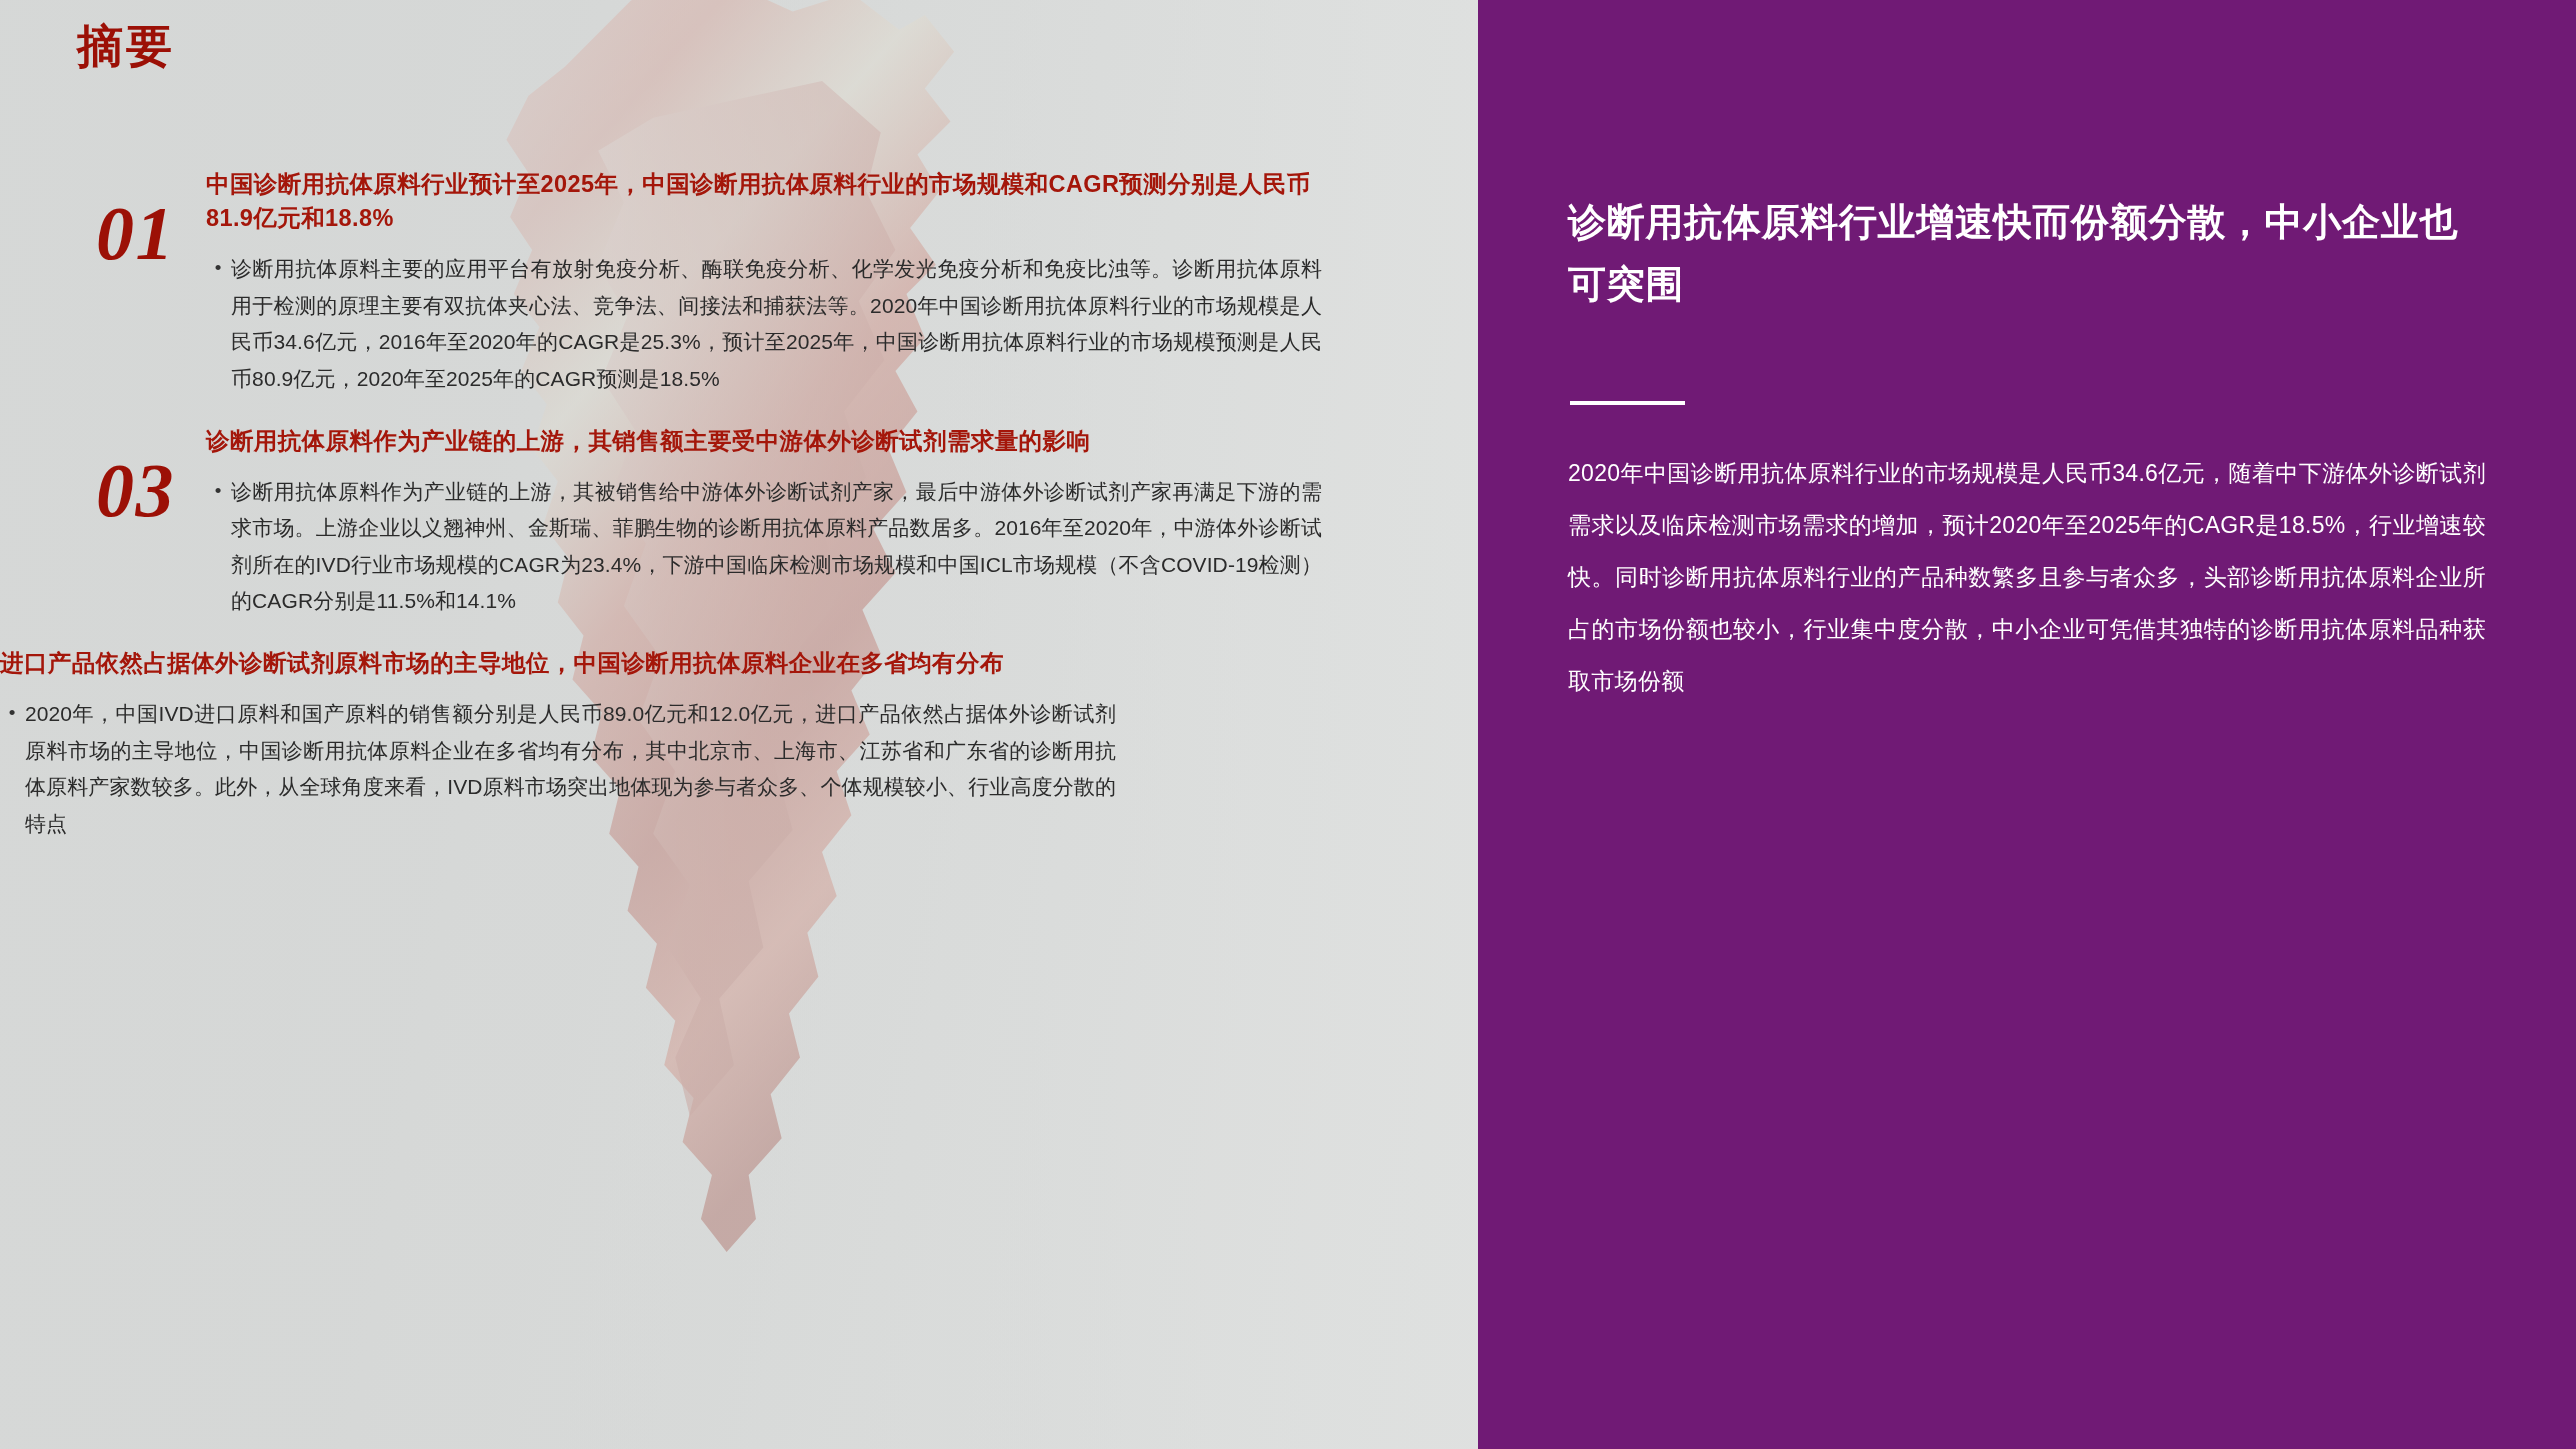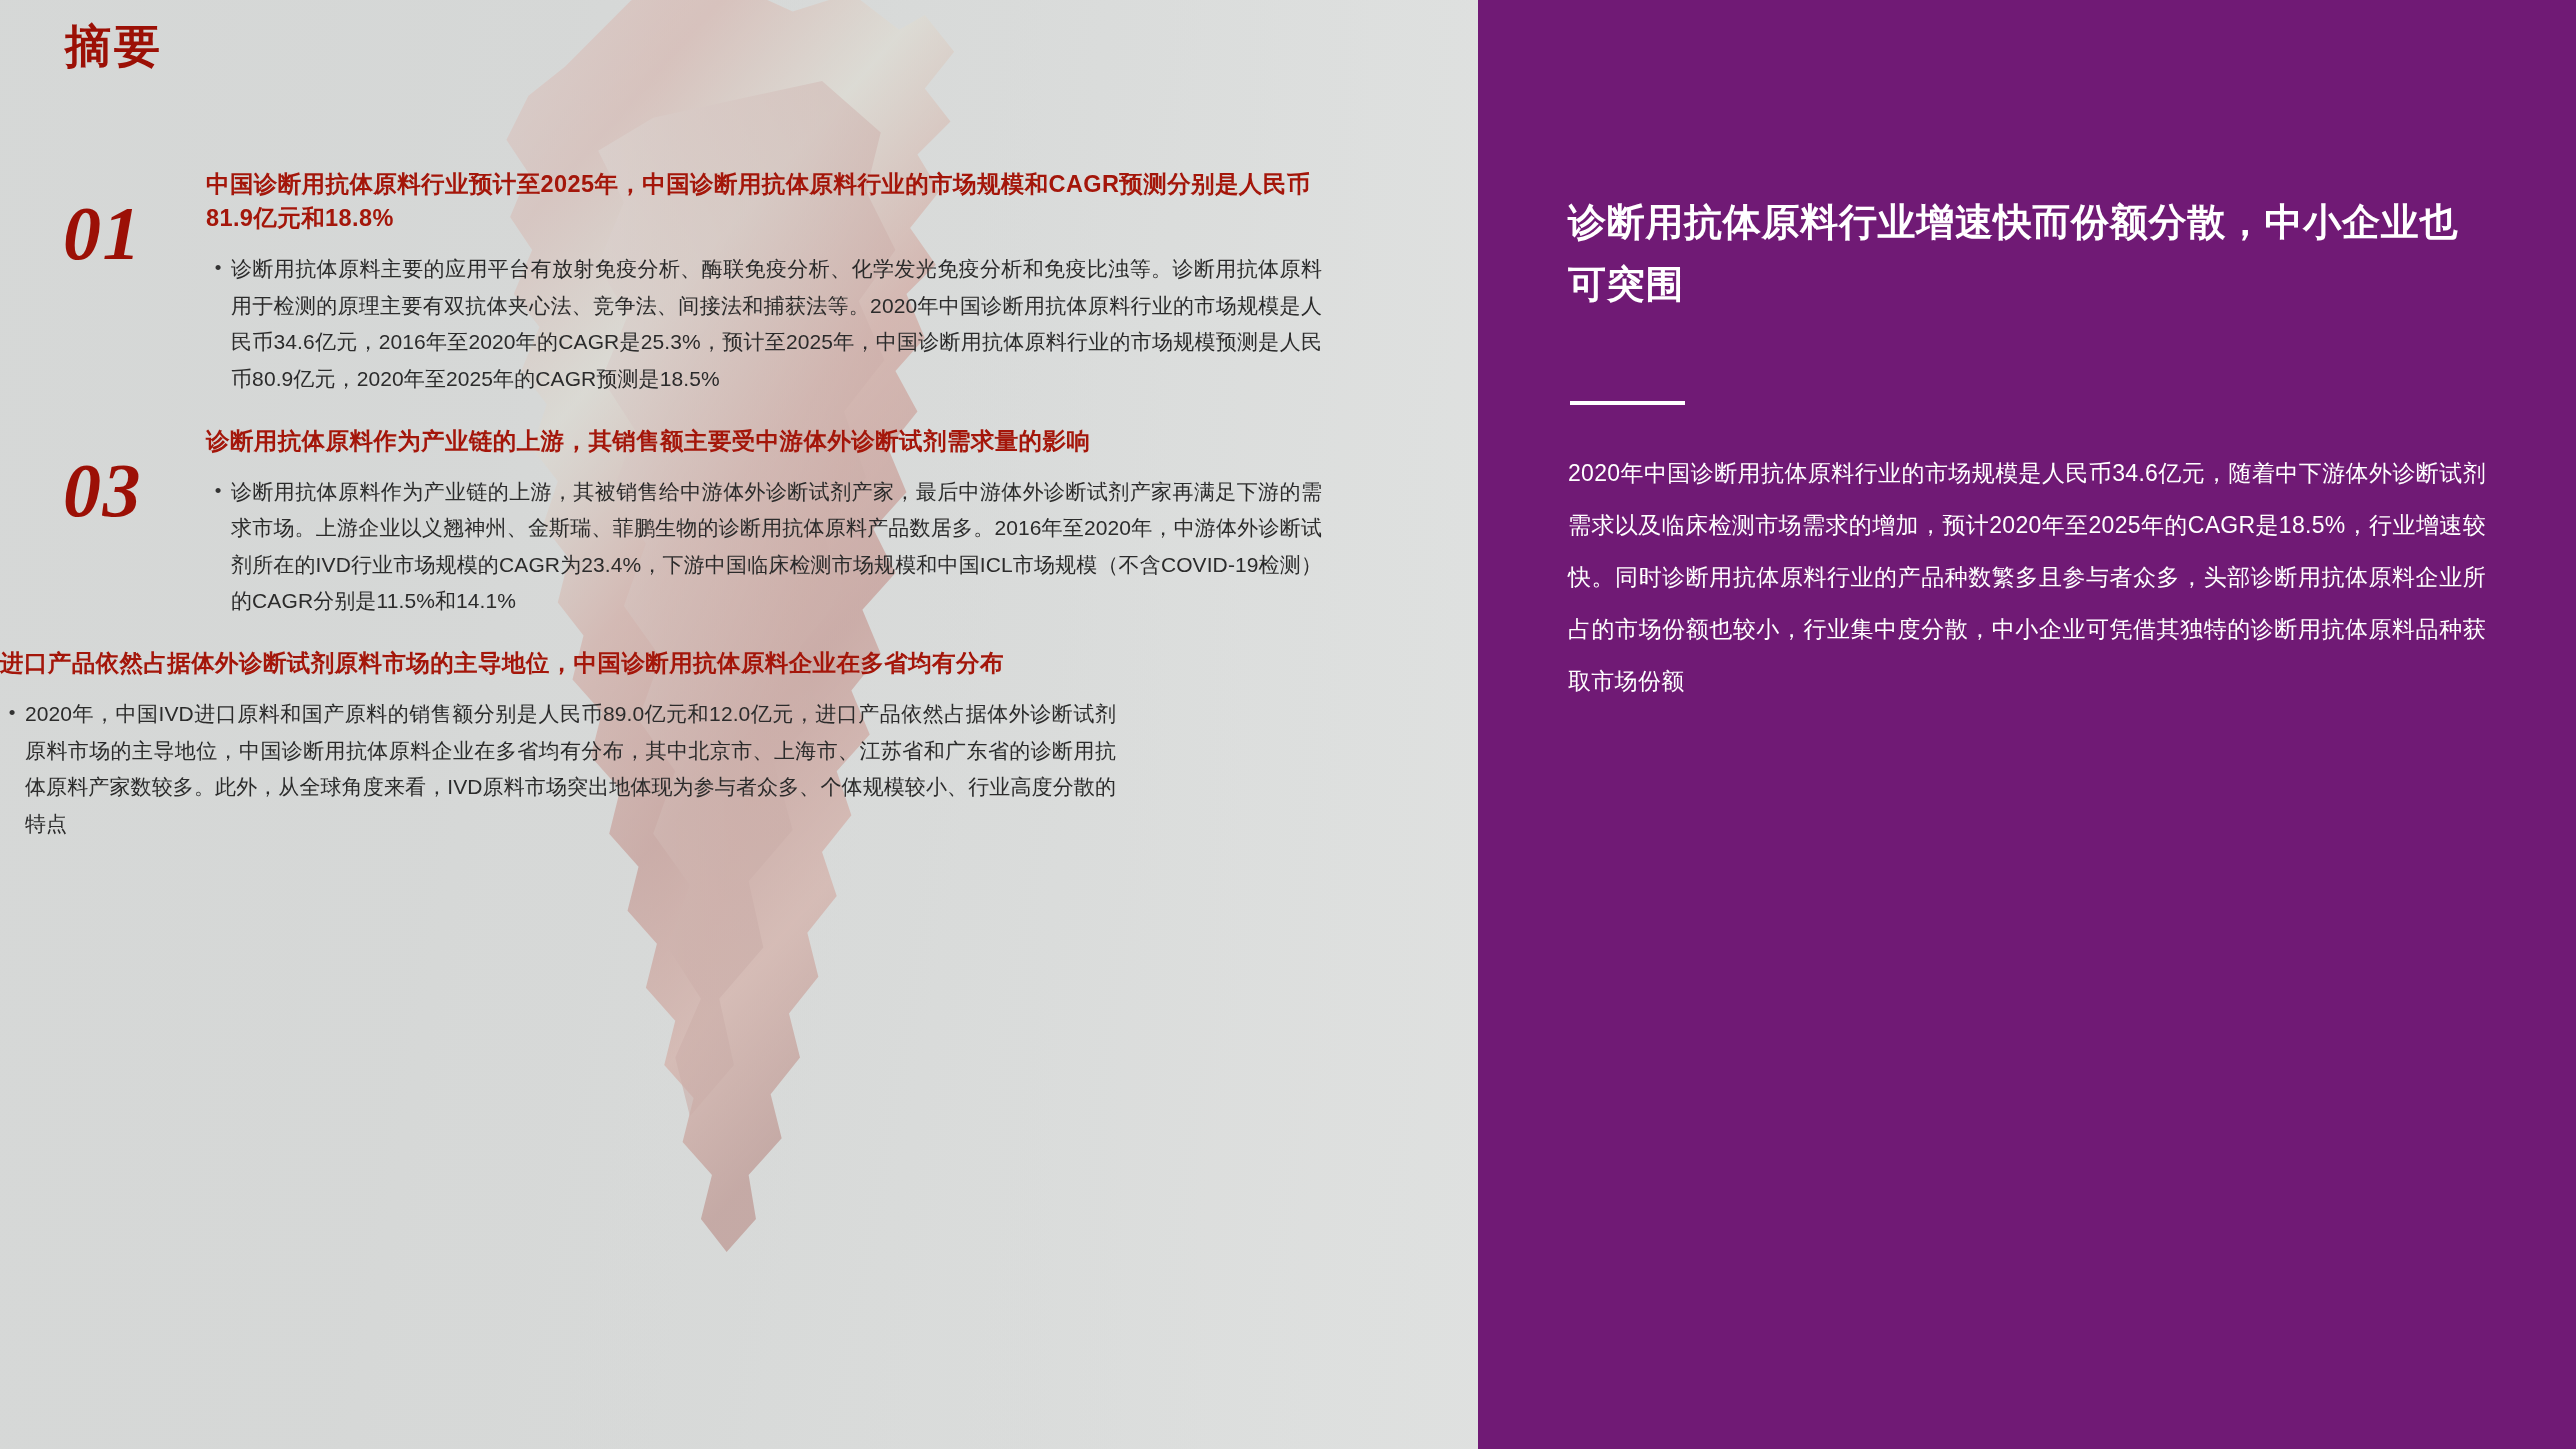--- a/index.html
+++ b/index.html
@@ -45,21 +45,21 @@
   }
 
   .left-content {
     position: relative;
     z-index: 3;
     padding: 0;
   }
 
   .summary-title {
     position: absolute;
-    left: 65px;
+    left: 77px;
     top: 16px;
     font-size: 46px;
     font-weight: bold;
     color: #9c1006;
     letter-spacing: 2.9px;
   }
 
   .sections {
     position: absolute;
     left: 0;
@@ -69,21 +69,21 @@
   .section {
     position: relative;
     display: flex;
     align-items: flex-start;
     margin-bottom: 26.4px;
   }
   .sec-num {
     width: 206px;
     flex: 0 0 206px;
     text-align: left;
-    padding-left: 63px;
+    padding-left: 96px;
     box-sizing: border-box;
     font-family: "Liberation Serif", "DejaVu Serif", serif;
     font-style: italic;
     font-weight: bold;
     font-size: 76px;
     line-height: 1;
     color: #9c1006;
     letter-spacing: 1.5px;
   }
   .sec-num.n1 { padding-top: 28px; }

